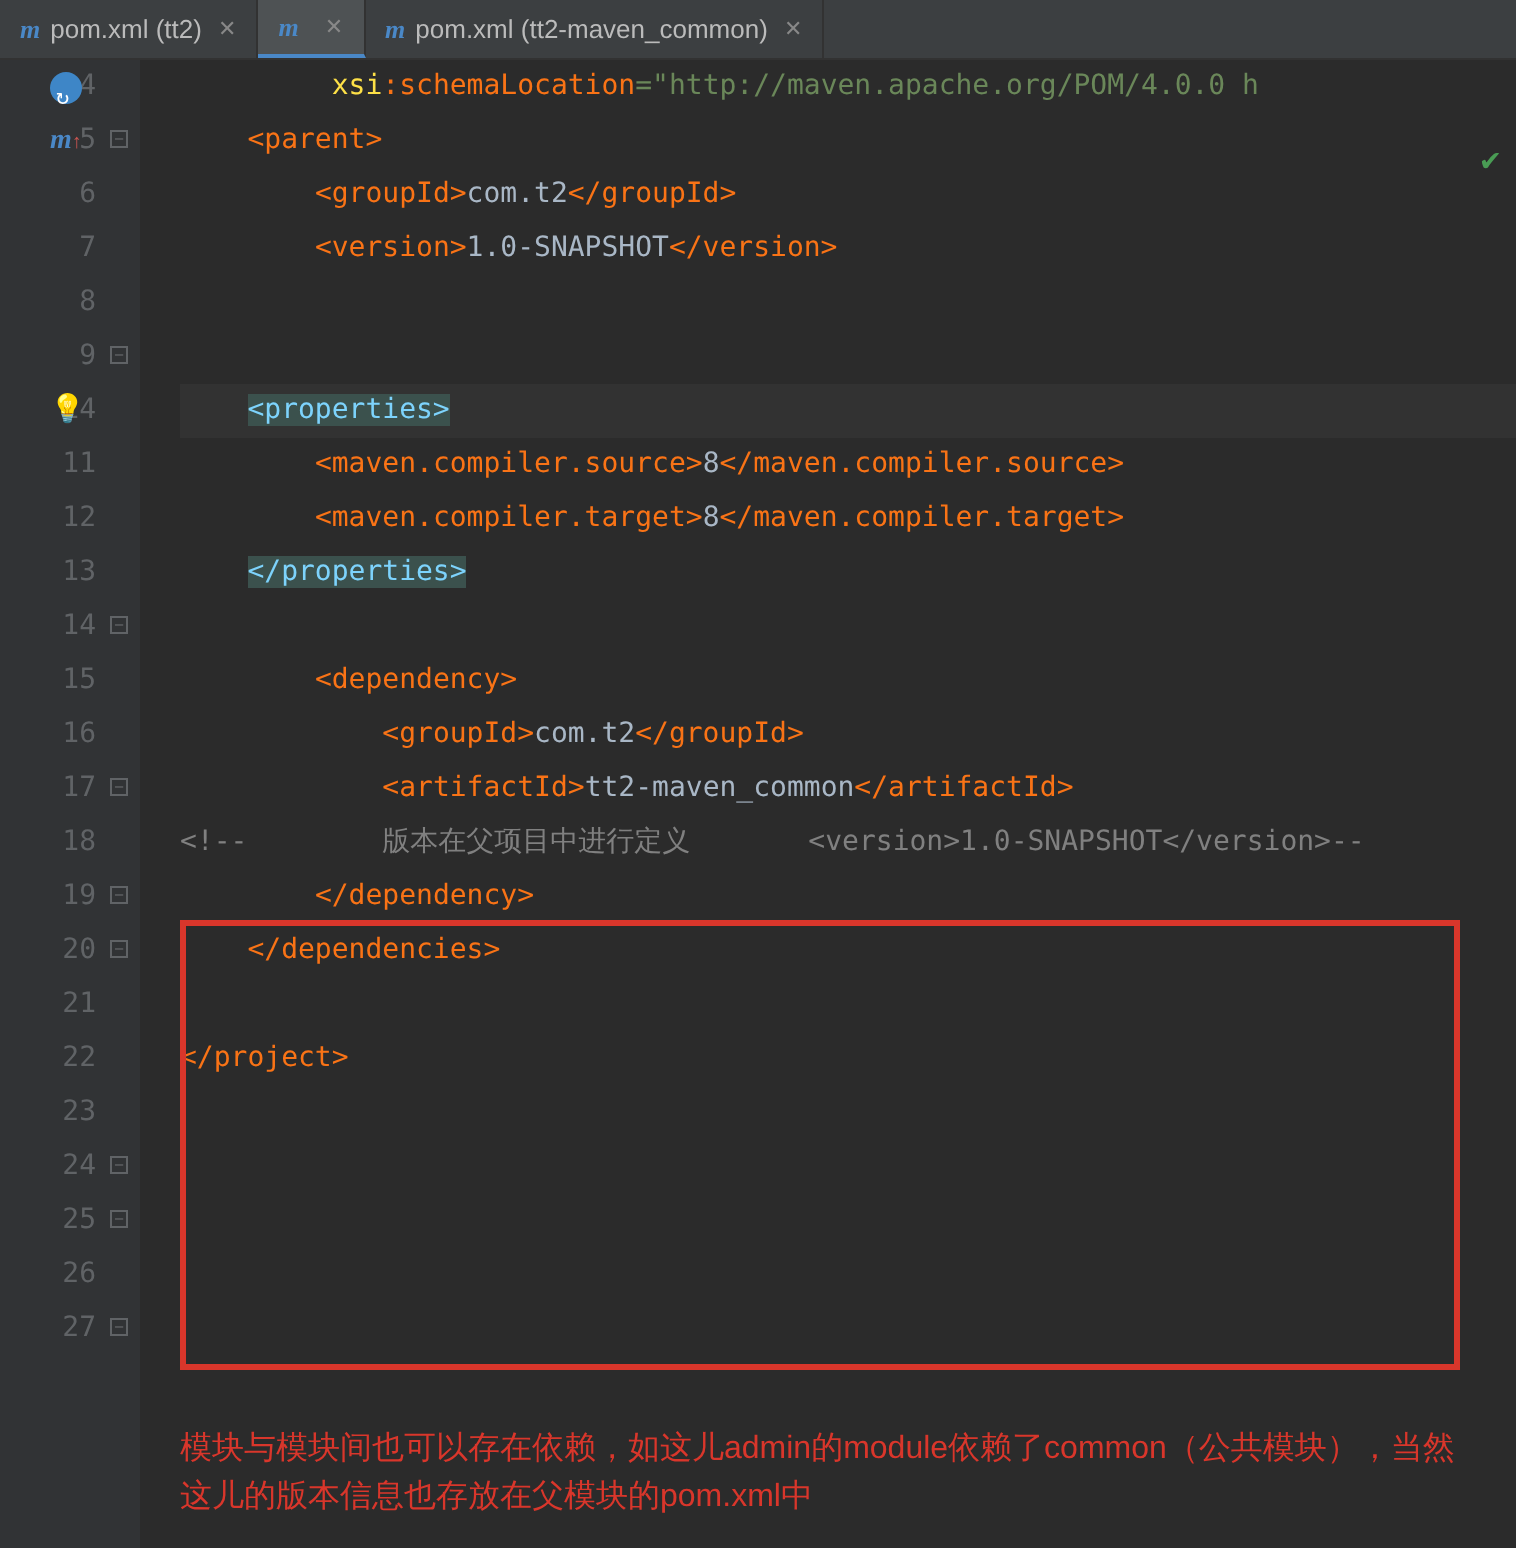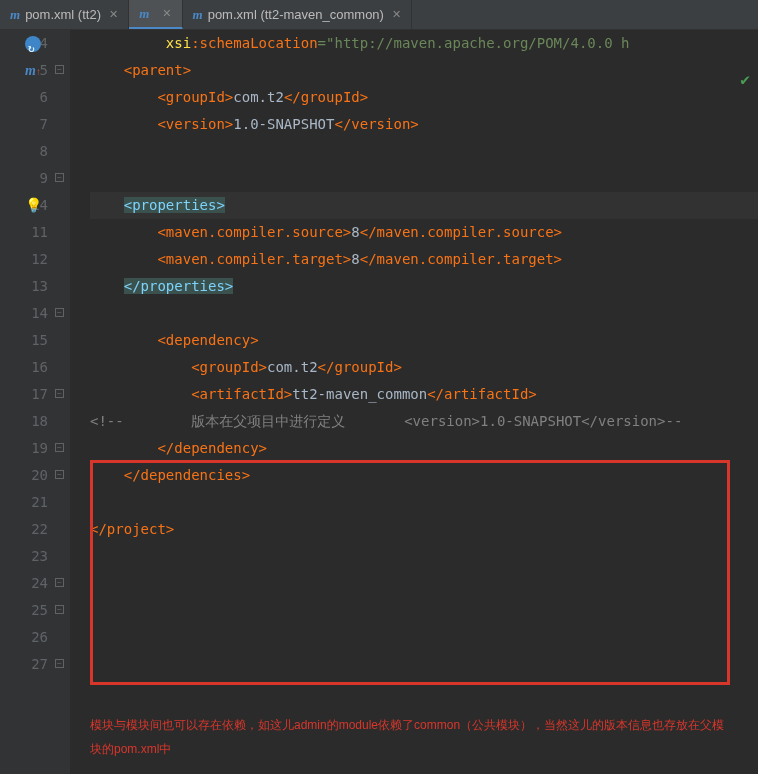--- a/index.html
+++ b/index.html
@@ -101,21 +101,21 @@
   top: 430px;
   width: 640px;
   height: 225px;
   pointer-events: none;
 }
 .annotation {
   position: absolute;
   left: 90px;
   top: 683px;
   color: #d9362b;
-  font-size: 12px;
+  font-size: 16px;
   font-family: 'Microsoft YaHei', sans-serif;
   line-height: 24px;
   width: 640px;
 }
 .bulb-icon {
   position: absolute;
   left: -45px;
   color: #f0a732;
   font-size: 14px;
 }

